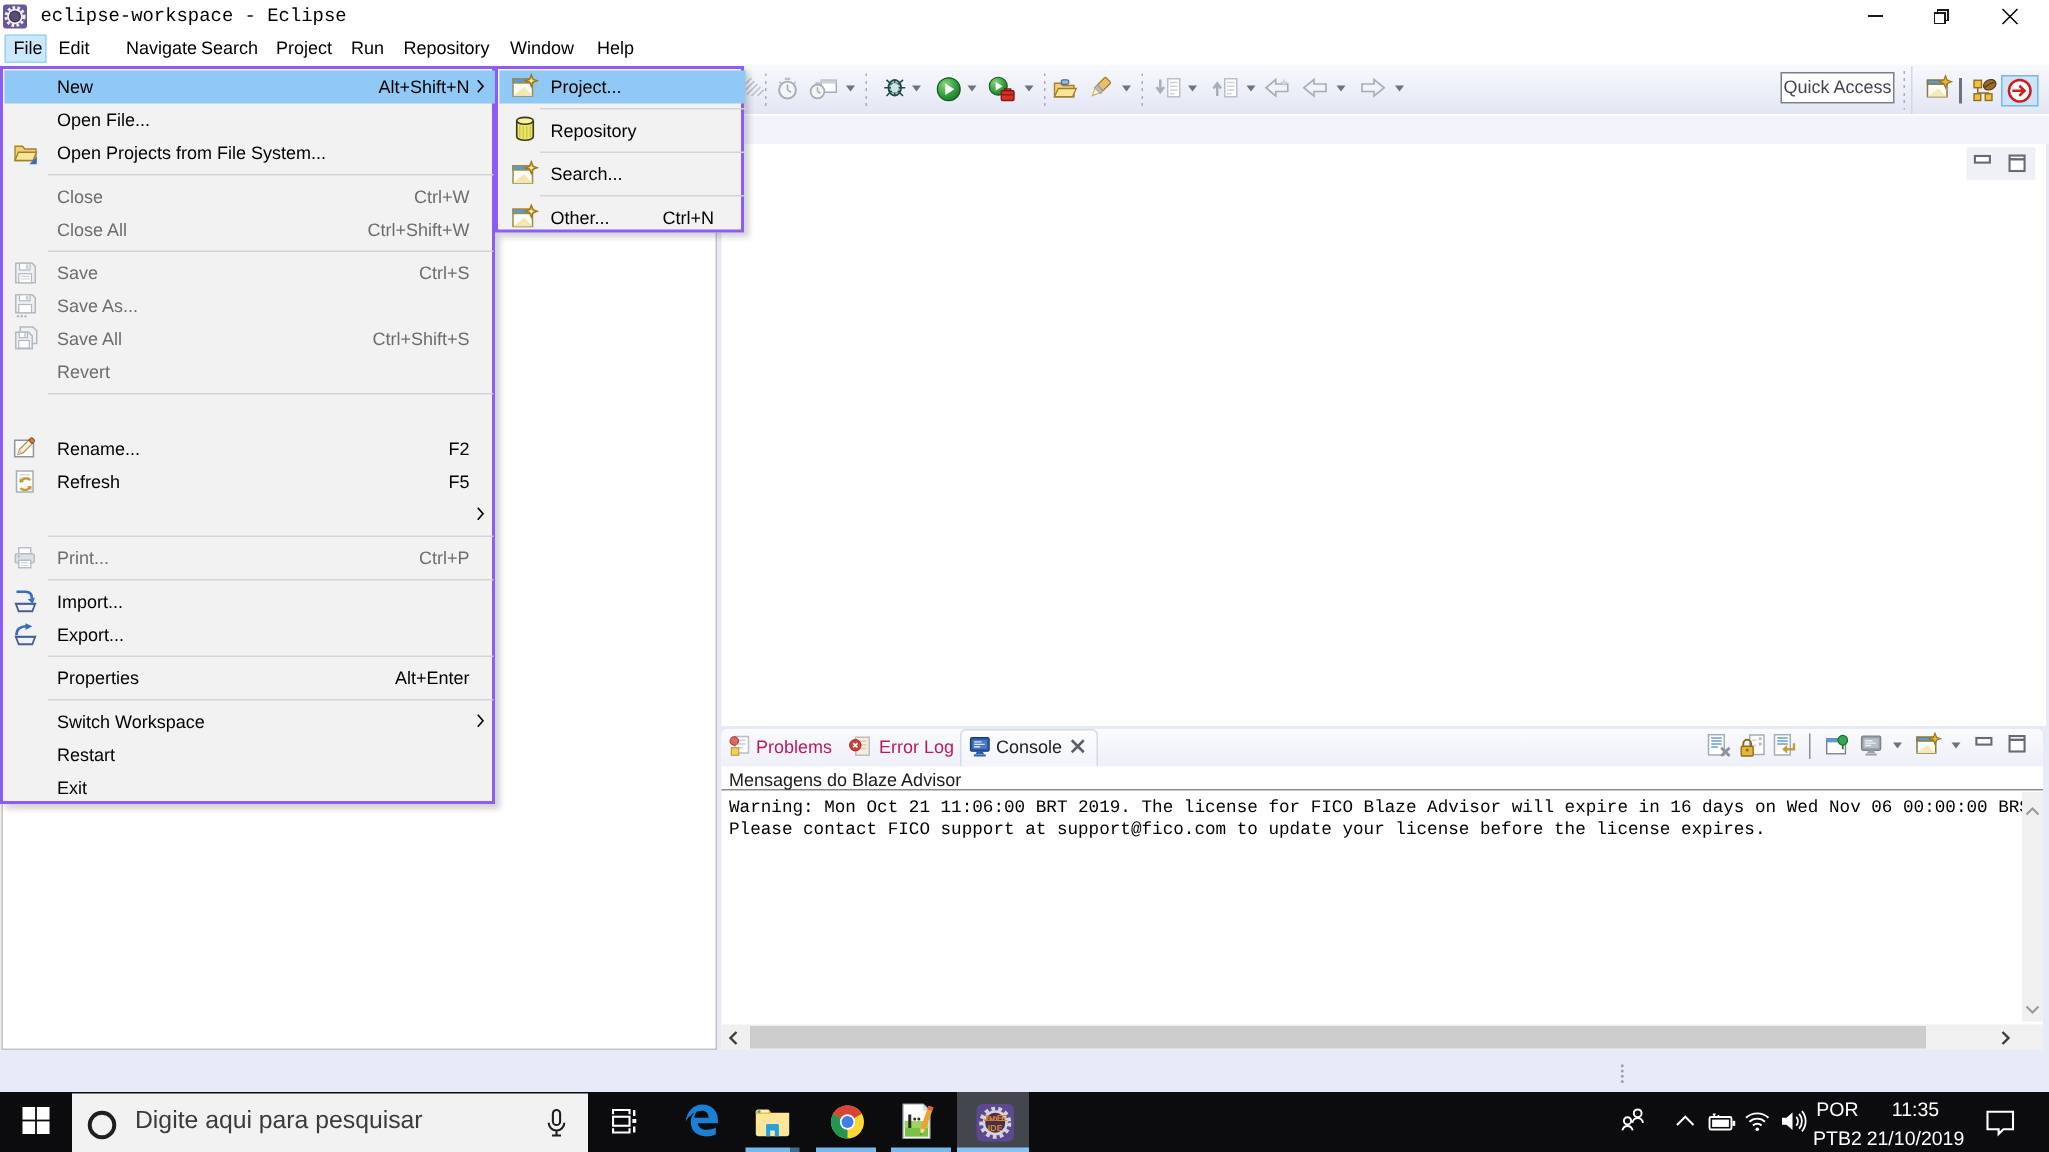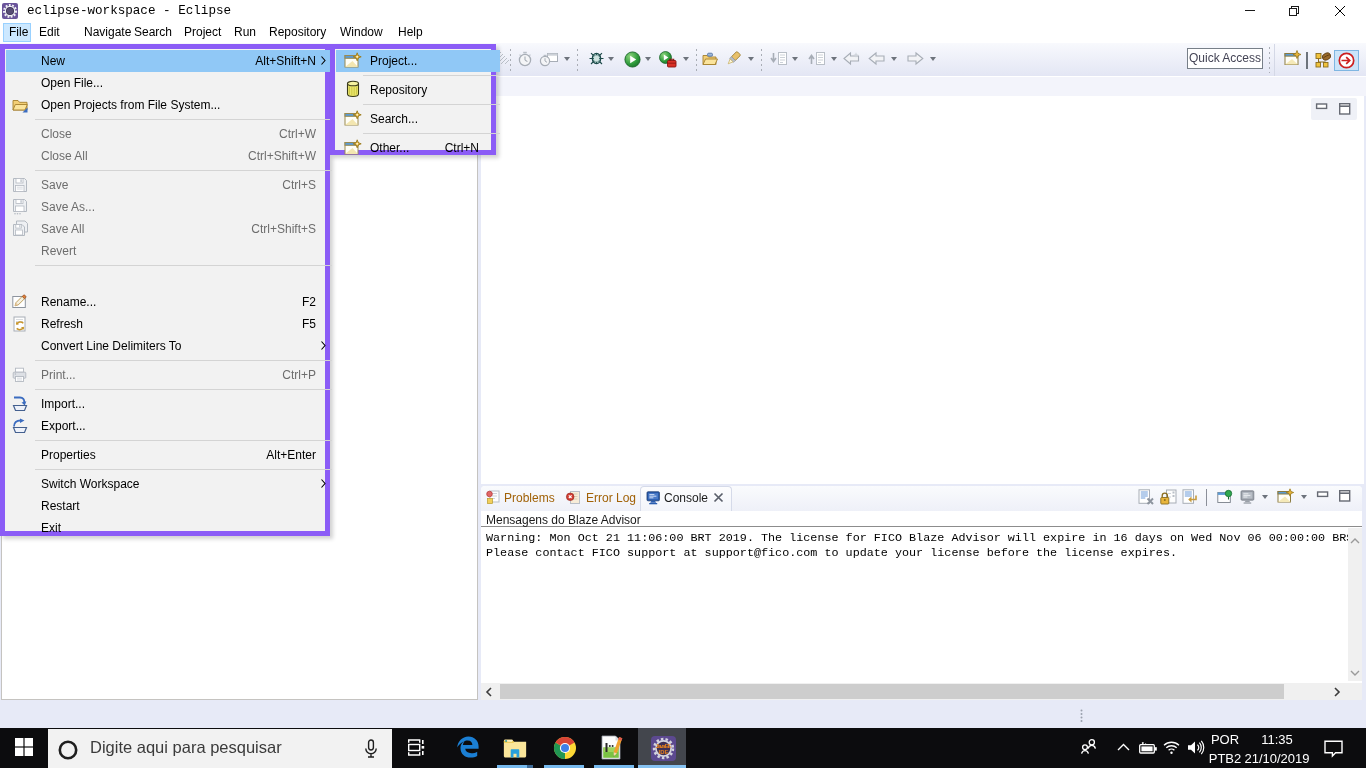--- a/index.html
+++ b/index.html
@@ -27,32 +27,32 @@
 #persp-hl { left:1334px; top:50px; width:25px; height:21px; background:#cbe4f9; border:1px solid #7fb6e2; }
 
 
 #mainbg { left:0; top:96px; width:1366px; height:632px; background:#e7eaf7; }
 #leftview { left:1px; top:96px; width:477px; height:604px; background:#fff; border-left:1px solid #c5c3c0; border-right:1px solid #c5c3c0; border-bottom:1px solid #c5c3c0; }
 #editor { left:481px; top:96px; width:883px; height:388px; background:#fff; }
 #ed-btns { left:1311px; top:98px; width:46px; height:22px; background:#eff1f7; border-radius:2px; }
 #console { left:481px; top:486px; width:881px; height:214px; background:#fff; border-radius:4px 4px 0 0; border-bottom:1px solid #cfd2dd; }
 #console-hdr { left:481px; top:486px; width:881px; height:25px; background:linear-gradient(#fafbfd,#eef0f8); border-radius:4px 4px 0 0; }
 #ctab-active { left:640px; top:486px; width:92px; height:25px; background:linear-gradient(#fdfdfe,#f2f4fa); border-left:1px solid #d5dae9; border-right:1px solid #d5dae9; border-top:1px solid #d5dae9; border-radius:4px 4px 0 0; }
-.ctab { position:absolute; top:491px; font-size:12px; color:#a16207; }
+.ctab { position:absolute; top:491px; font-size:12px; color:#be185d; }
 #console-label { left:486px; top:513px; font-size:12px; color:#1a1a1a; }
 #console-label-row { left:481px; top:511px; width:881px; height:16px; background:#fff; border-bottom:1px solid #8c8c8c; }
 .ctext { position:absolute; left:486px; font-family:"Liberation Mono", monospace; font-size:11.75px; color:#000; white-space:pre; }
 
 #vsb { left:1348px; top:528px; width:14px; height:153px; background:#f0f0f0; }
 
 #hsb { left:481px; top:683px; width:881px; height:17px; background:#f0f0f0; border-radius:0; }
 #hsb-thumb { left:500px; top:684px; width:784px; height:15px; background:#cdcdcd; }
 
 
-.menu { background:#f2f2f2; border:5px solid #8b5cf6; position:absolute; font-size:12px; color:#000; box-shadow:3px 3px 4px rgba(0,0,0,0.18); }
+.menu { background:#f2f2f2; border:2px solid #8b5cf6; position:absolute; font-size:12px; color:#000; box-shadow:3px 3px 4px rgba(0,0,0,0.18); }
 #filemenu { left:0; top:44px; width:330px; height:492px; }
 #submenu { left:330px; top:44px; width:166px; height:111px; }
 .mi { position:absolute; left:1px; width:326px; height:22px; }
 .mi .lbl { position:absolute; left:35px; top:4px; }
 .mi .sc { position:absolute; right:16px; top:4px; }
 .mi.dis { color:#6d6d6d; }
 .hl { position:absolute; background:#90c8f6; }
 .msep { position:absolute; left:30px; width:297px; height:1px; background:#d4d4d4; }
 
 
@@ -400,23 +400,20 @@
       <span class="lbl">Revert</span>
     </div>
   <div class="msep" style="top:216px;"></div>
   <div class="mi" style="top:242px;">
       <span class="lbl">Rename...</span>
       <span class="sc">F2</span>
     </div>
   <div class="mi" style="top:264px;">
       <span class="lbl">Refresh</span>
       <span class="sc">F5</span>
-    </div>
-  <div class="mi" style="top:286px;">
-      <span class="lbl">Convert Line Delimiters To</span>
     </div>
   <div class="msep" style="top:311px;"></div>
   <div class="mi dis" style="top:315px;">
       <span class="lbl">Print...</span>
       <span class="sc">Ctrl+P</span>
     </div>
   <div class="msep" style="top:340px;"></div>
   <div class="mi" style="top:344px;">
       <span class="lbl">Import...</span>
     </div>

